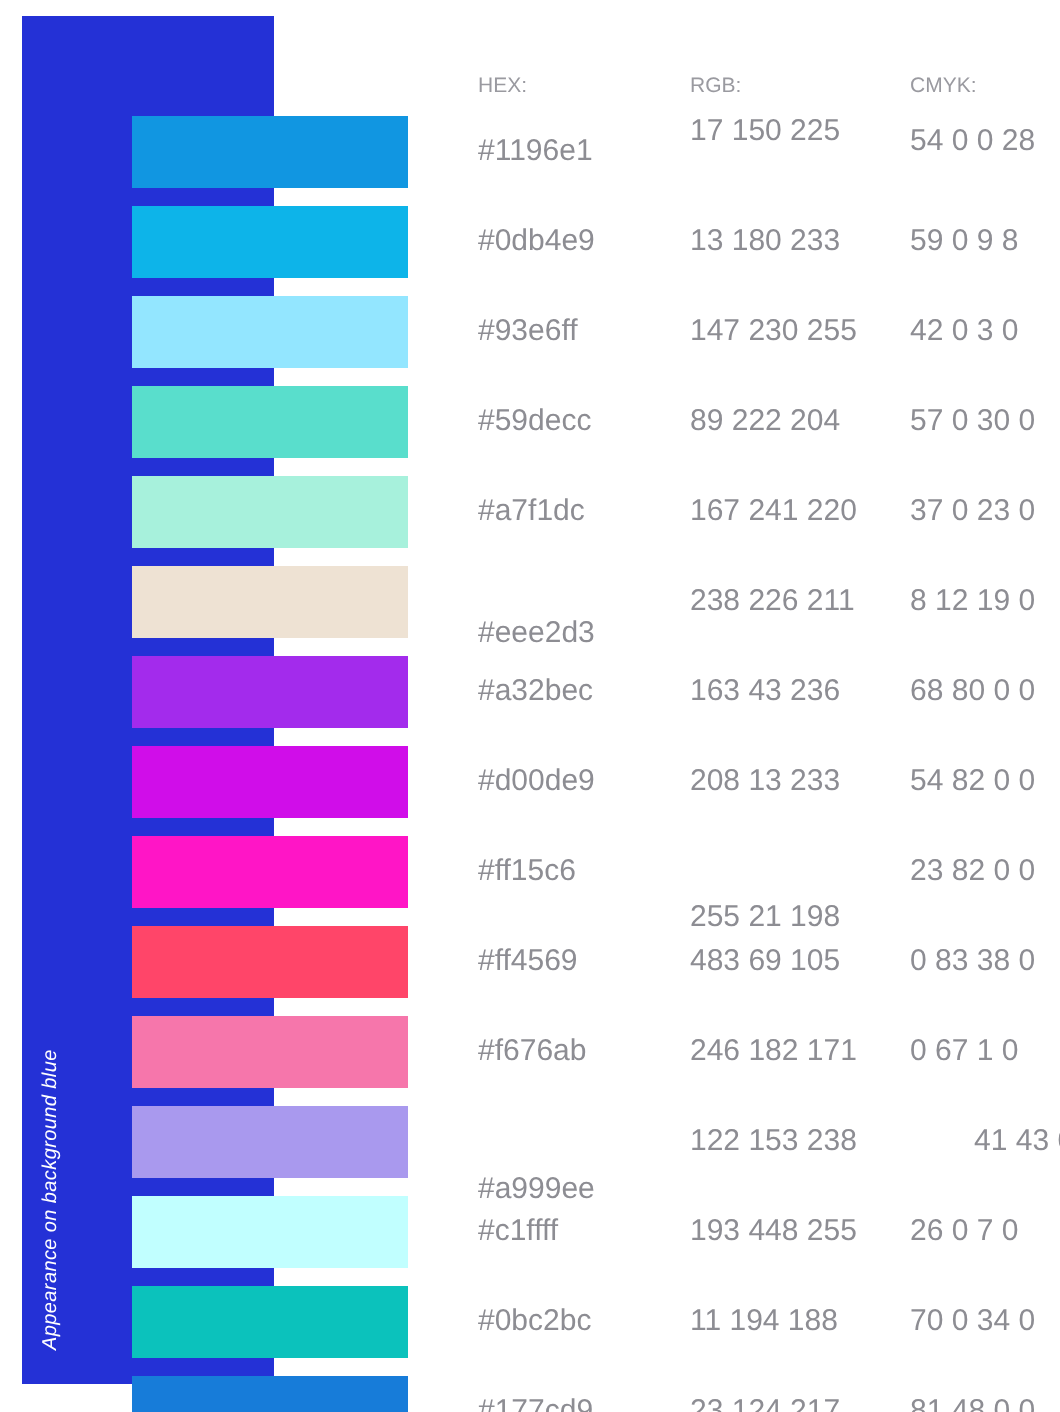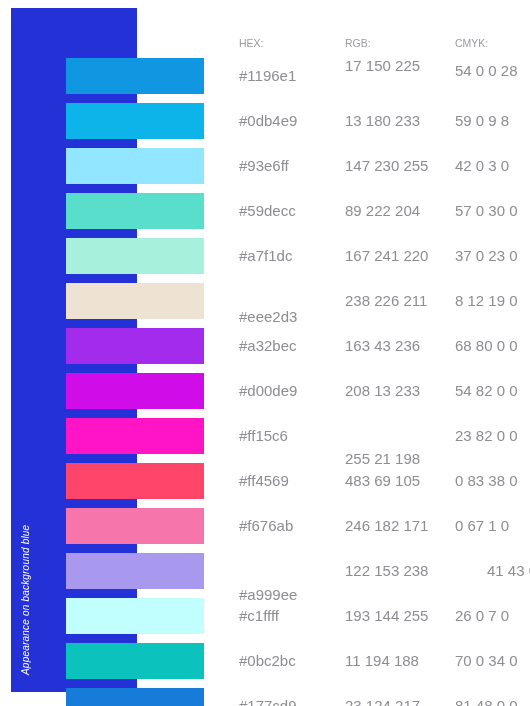--- a/index.html
+++ b/index.html
@@ -146,21 +146,21 @@
     <div class="table-cell col-hex" style="top: 474px;">#ff4569</div>
     <div class="table-cell col-rgb" style="top: 474px;">483 69 105</div>
     <div class="table-cell col-cmyk" style="top: 474px;">0 83 38 0</div>
     <div class="table-cell col-hex" style="top: 519px;">#f676ab</div>
     <div class="table-cell col-rgb" style="top: 519px;">246 182 171</div>
     <div class="table-cell col-cmyk" style="top: 519px;">0 67 1 0</div>
     <div class="table-cell col-hex" style="top: 564px; margin-top: 24px;">#a999ee</div>
     <div class="table-cell col-rgb" style="top: 564px;">122 153 238</div>
     <div class="table-cell col-cmyk" style="top: 564px; margin-left: 32px;">41 43 0 0</div>
     <div class="table-cell col-hex" style="top: 609px;">#c1ffff</div>
-    <div class="table-cell col-rgb" style="top: 609px;">193 144 255</div>
+    <div class="table-cell col-rgb" style="top: 609px;">193 448 255</div>
     <div class="table-cell col-cmyk" style="top: 609px;">26 0 7 0</div>
     <div class="table-cell col-hex" style="top: 654px;">#0bc2bc</div>
     <div class="table-cell col-rgb" style="top: 654px;">11 194 188</div>
     <div class="table-cell col-cmyk" style="top: 654px;">70 0 34 0</div>
     <div class="table-cell col-hex" style="top: 699px;">#177cd9</div>
     <div class="table-cell col-rgb" style="top: 699px;">23 124 217</div>
     <div class="table-cell col-cmyk" style="top: 699px;">81 48 0 0</div>
   </div>
 
 </body></html>

